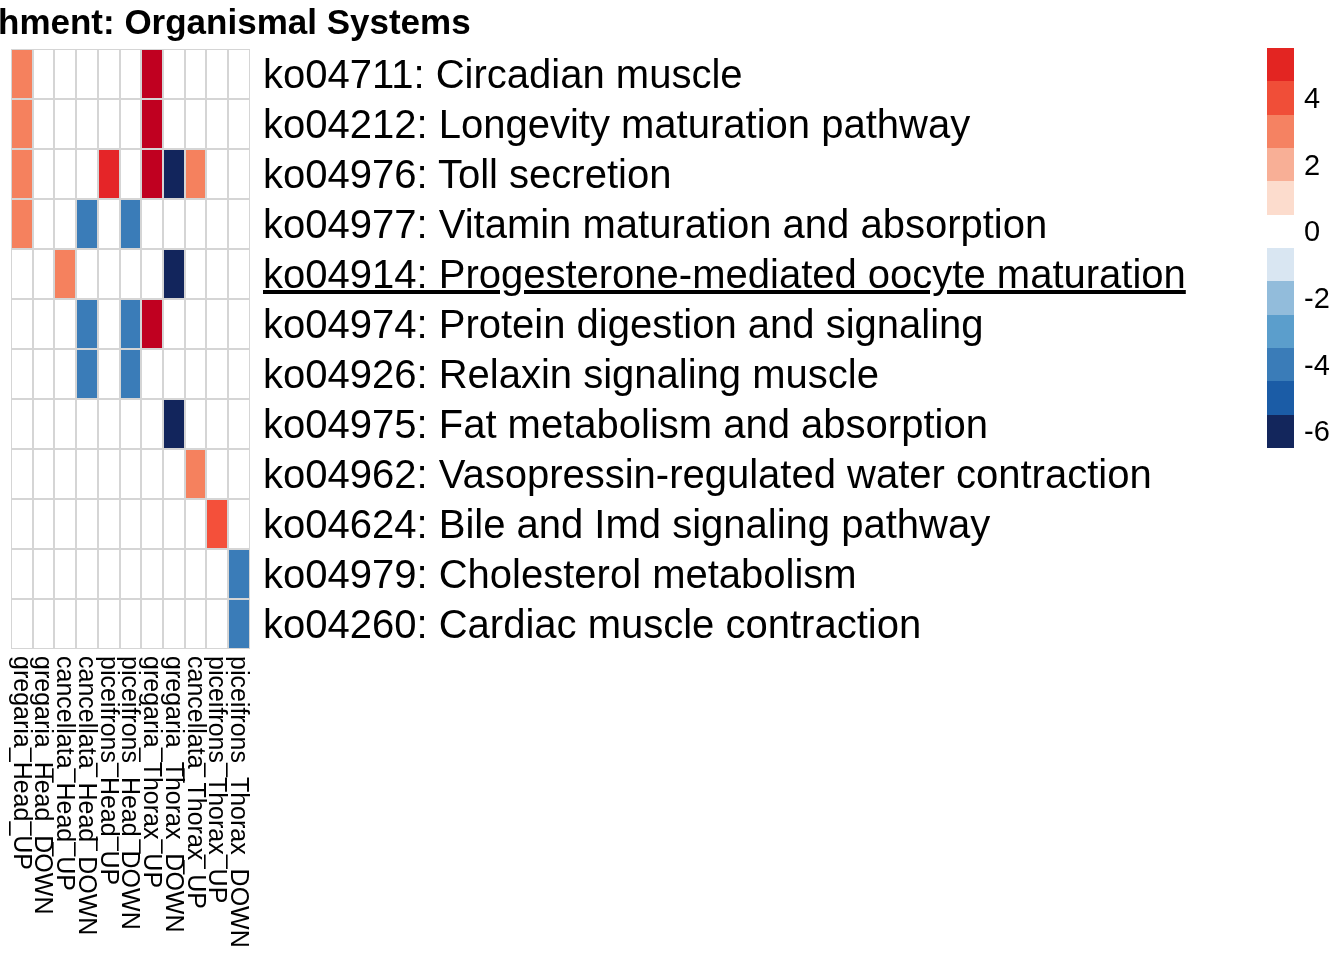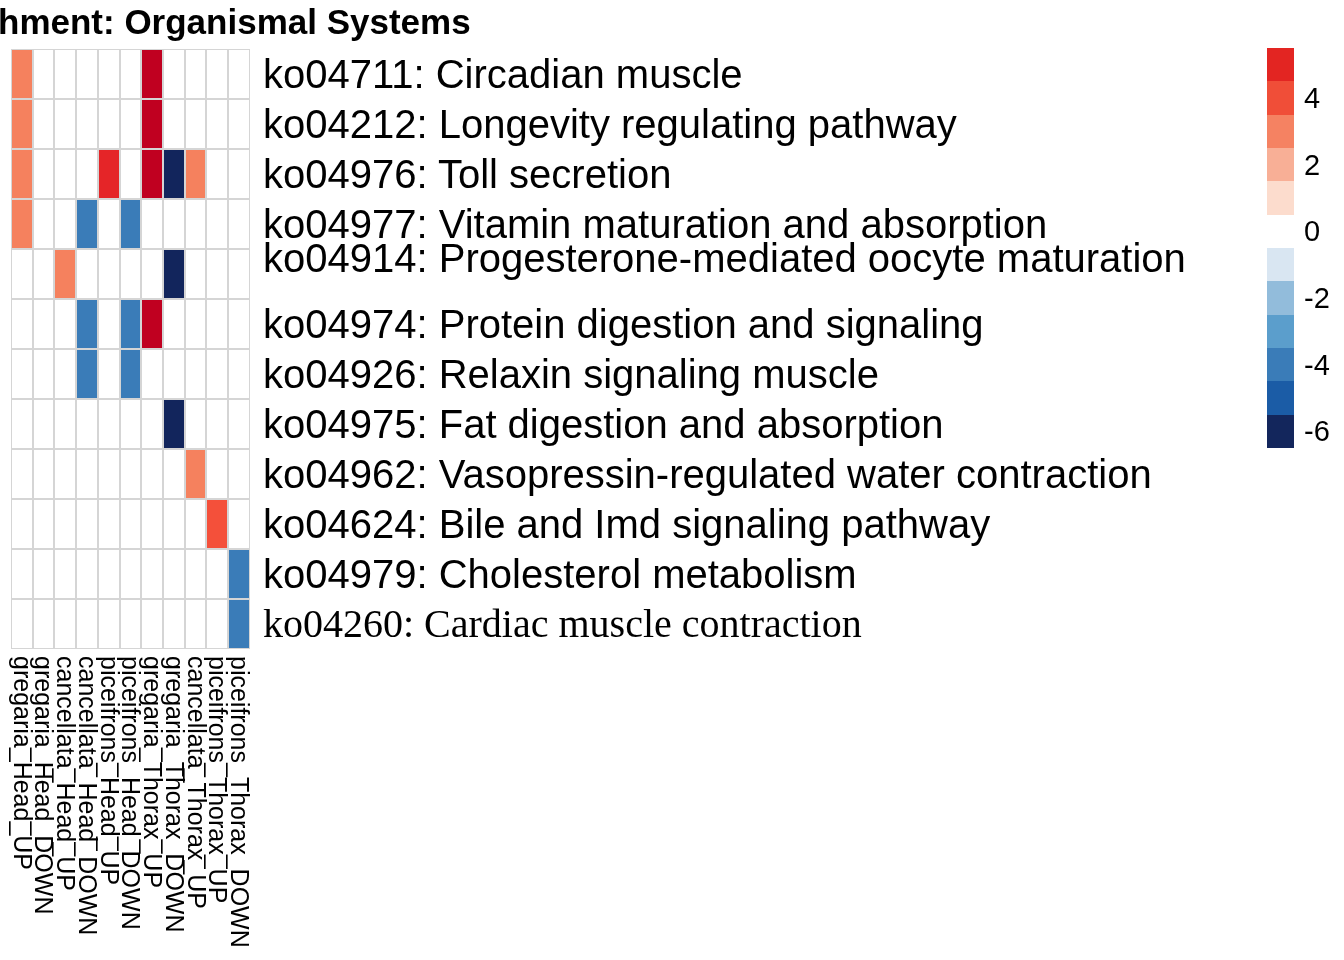--- a/index.html
+++ b/index.html
@@ -211,31 +211,31 @@
       <div class="heatmap-cell"></div>
       <div class="heatmap-cell"></div>
       <div class="heatmap-cell"></div>
       <div class="heatmap-cell"></div>
       <div class="heatmap-cell"></div>
       <div class="heatmap-cell" style="background: rgb(58, 124, 184);"></div>
     </div>
 
   <div class="row-labels" id="row-labels">
       <div class="row-label" style="top: 49px;">ko04711: Circadian muscle</div>
-      <div class="row-label" style="top: 99px;">ko04212: Longevity regulating pathway</div>
+      <div class="row-label" style="top: 99px;">ko04212: Longevity maturation pathway</div>
       <div class="row-label" style="top: 149px;">ko04976: Toll secretion</div>
       <div class="row-label" style="top: 199px;">ko04977: Vitamin maturation and absorption</div>
-      <div class="row-label" style="top: 233px;">ko04914: Progesterone-mediated oocyte maturation</div>
+      <div class="row-label" style="top: 249px; text-decoration: underline;">ko04914: Progesterone-mediated oocyte maturation</div>
       <div class="row-label" style="top: 299px;">ko04974: Protein digestion and signaling</div>
       <div class="row-label" style="top: 349px;">ko04926: Relaxin signaling muscle</div>
-      <div class="row-label" style="top: 399px;">ko04975: Fat digestion and absorption</div>
+      <div class="row-label" style="top: 399px;">ko04975: Fat metabolism and absorption</div>
       <div class="row-label" style="top: 449px;">ko04962: Vasopressin-regulated water contraction</div>
       <div class="row-label" style="top: 499px;">ko04624: Bile and Imd signaling pathway</div>
       <div class="row-label" style="top: 549px; text-align: center;">ko04979: Cholesterol metabolism</div>
-      <div class="row-label" style="top: 599px; font-family: Liberation Serif, serif;">ko04260: Cardiac muscle contraction</div>
+      <div class="row-label" style="top: 599px;">ko04260: Cardiac muscle contraction</div>
     </div>
 
   <div class="col-labels" id="col-labels">
       <div class="col-label" style="left: 11px;">gregaria_Head_UP</div>
       <div class="col-label" style="left: 32.73px;">gregaria_Head_DOWN</div>
       <div class="col-label" style="left: 54.46px;">cancellata_Head_UP</div>
       <div class="col-label" style="left: 76.19px;">cancellata_Head_DOWN</div>
       <div class="col-label" style="left: 97.92px;">piceifrons_Head_UP</div>
       <div class="col-label" style="left: 119.65px;">piceifrons_Head_DOWN</div>
       <div class="col-label" style="left: 141.38px;">gregaria_Thorax_UP</div>

